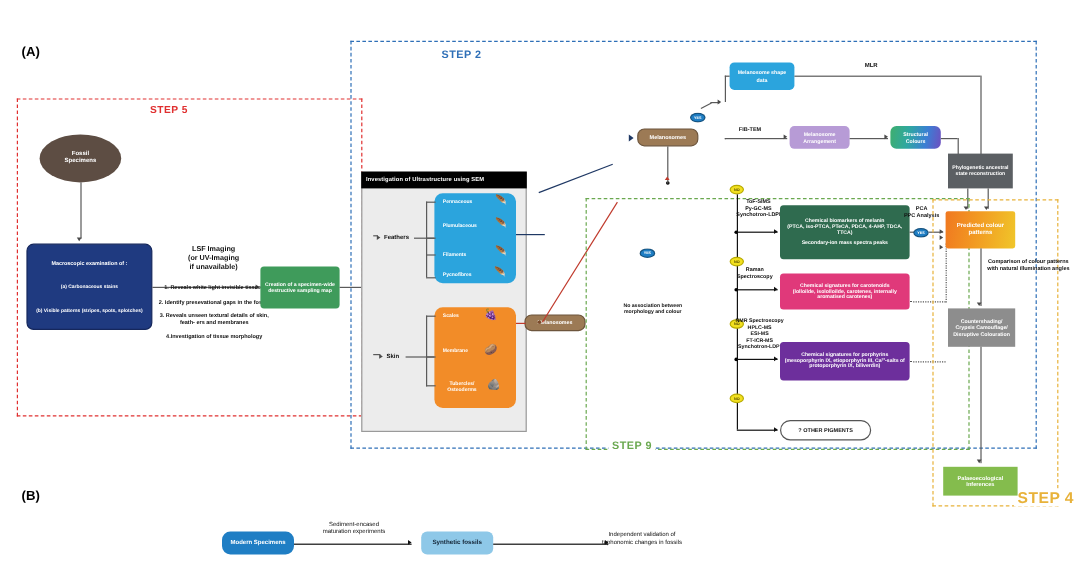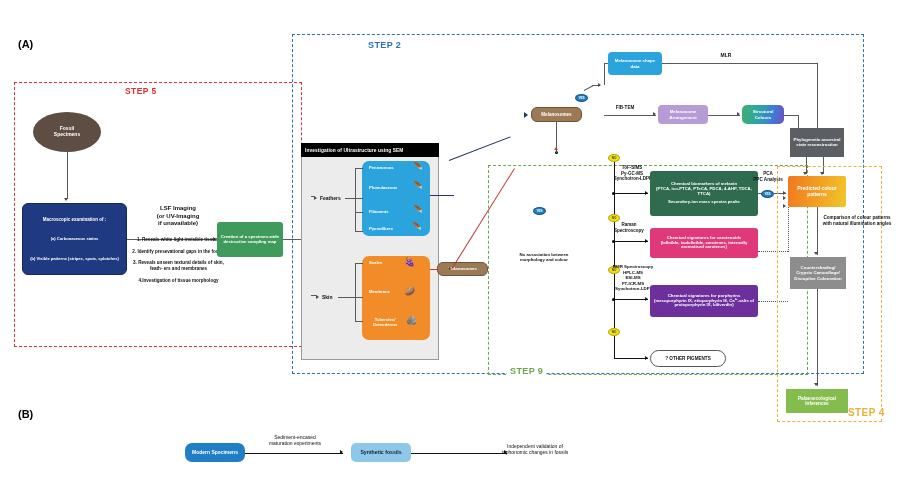--- a/index.html
+++ b/index.html
@@ -342,21 +342,21 @@
       <span>NO</span>
     </div>
 
   <div class="ln h blk" style="left:614px;top:358px;width:34px;"></div>
   <div class="arrow r blk" style="left:645px;top:355.6px;"></div>
   <div class="node" id="other-pigments" style="left:650px;top:350px;width:76px;height:17px;">
     <span>? OTHER PIGMENTS</span>
   </div>
 
   <div class="frame" style="left:777px;top:166px;width:105px;height:256px;border-color:#e8b23a;"></div>
-  <div class="frame-label" style="left:845px;top:407px;color:#e8b23a;font-size:10px;">STEP 4</div>
+  <div class="frame-label" style="left:845px;top:407px;color:#e8b23a;font-size:13px;">STEP 4</div>
 
   <div class="node" id="predicted-colour" style="left:788px;top:176px;width:58px;height:31px;font-size:5px;border-radius:2px;">
     <span>Predicted colour patterns</span>
   </div>
 
   <div class="arrow r" style="left:783px;top:196px;"></div>
   <div class="arrow r" style="left:783px;top:204px;"></div>
 
   <div class="ln v" style="left:816.5px;top:207px;height:48px;"></div>
   <div class="arrow d" style="left:814.2px;top:252px;"></div>

